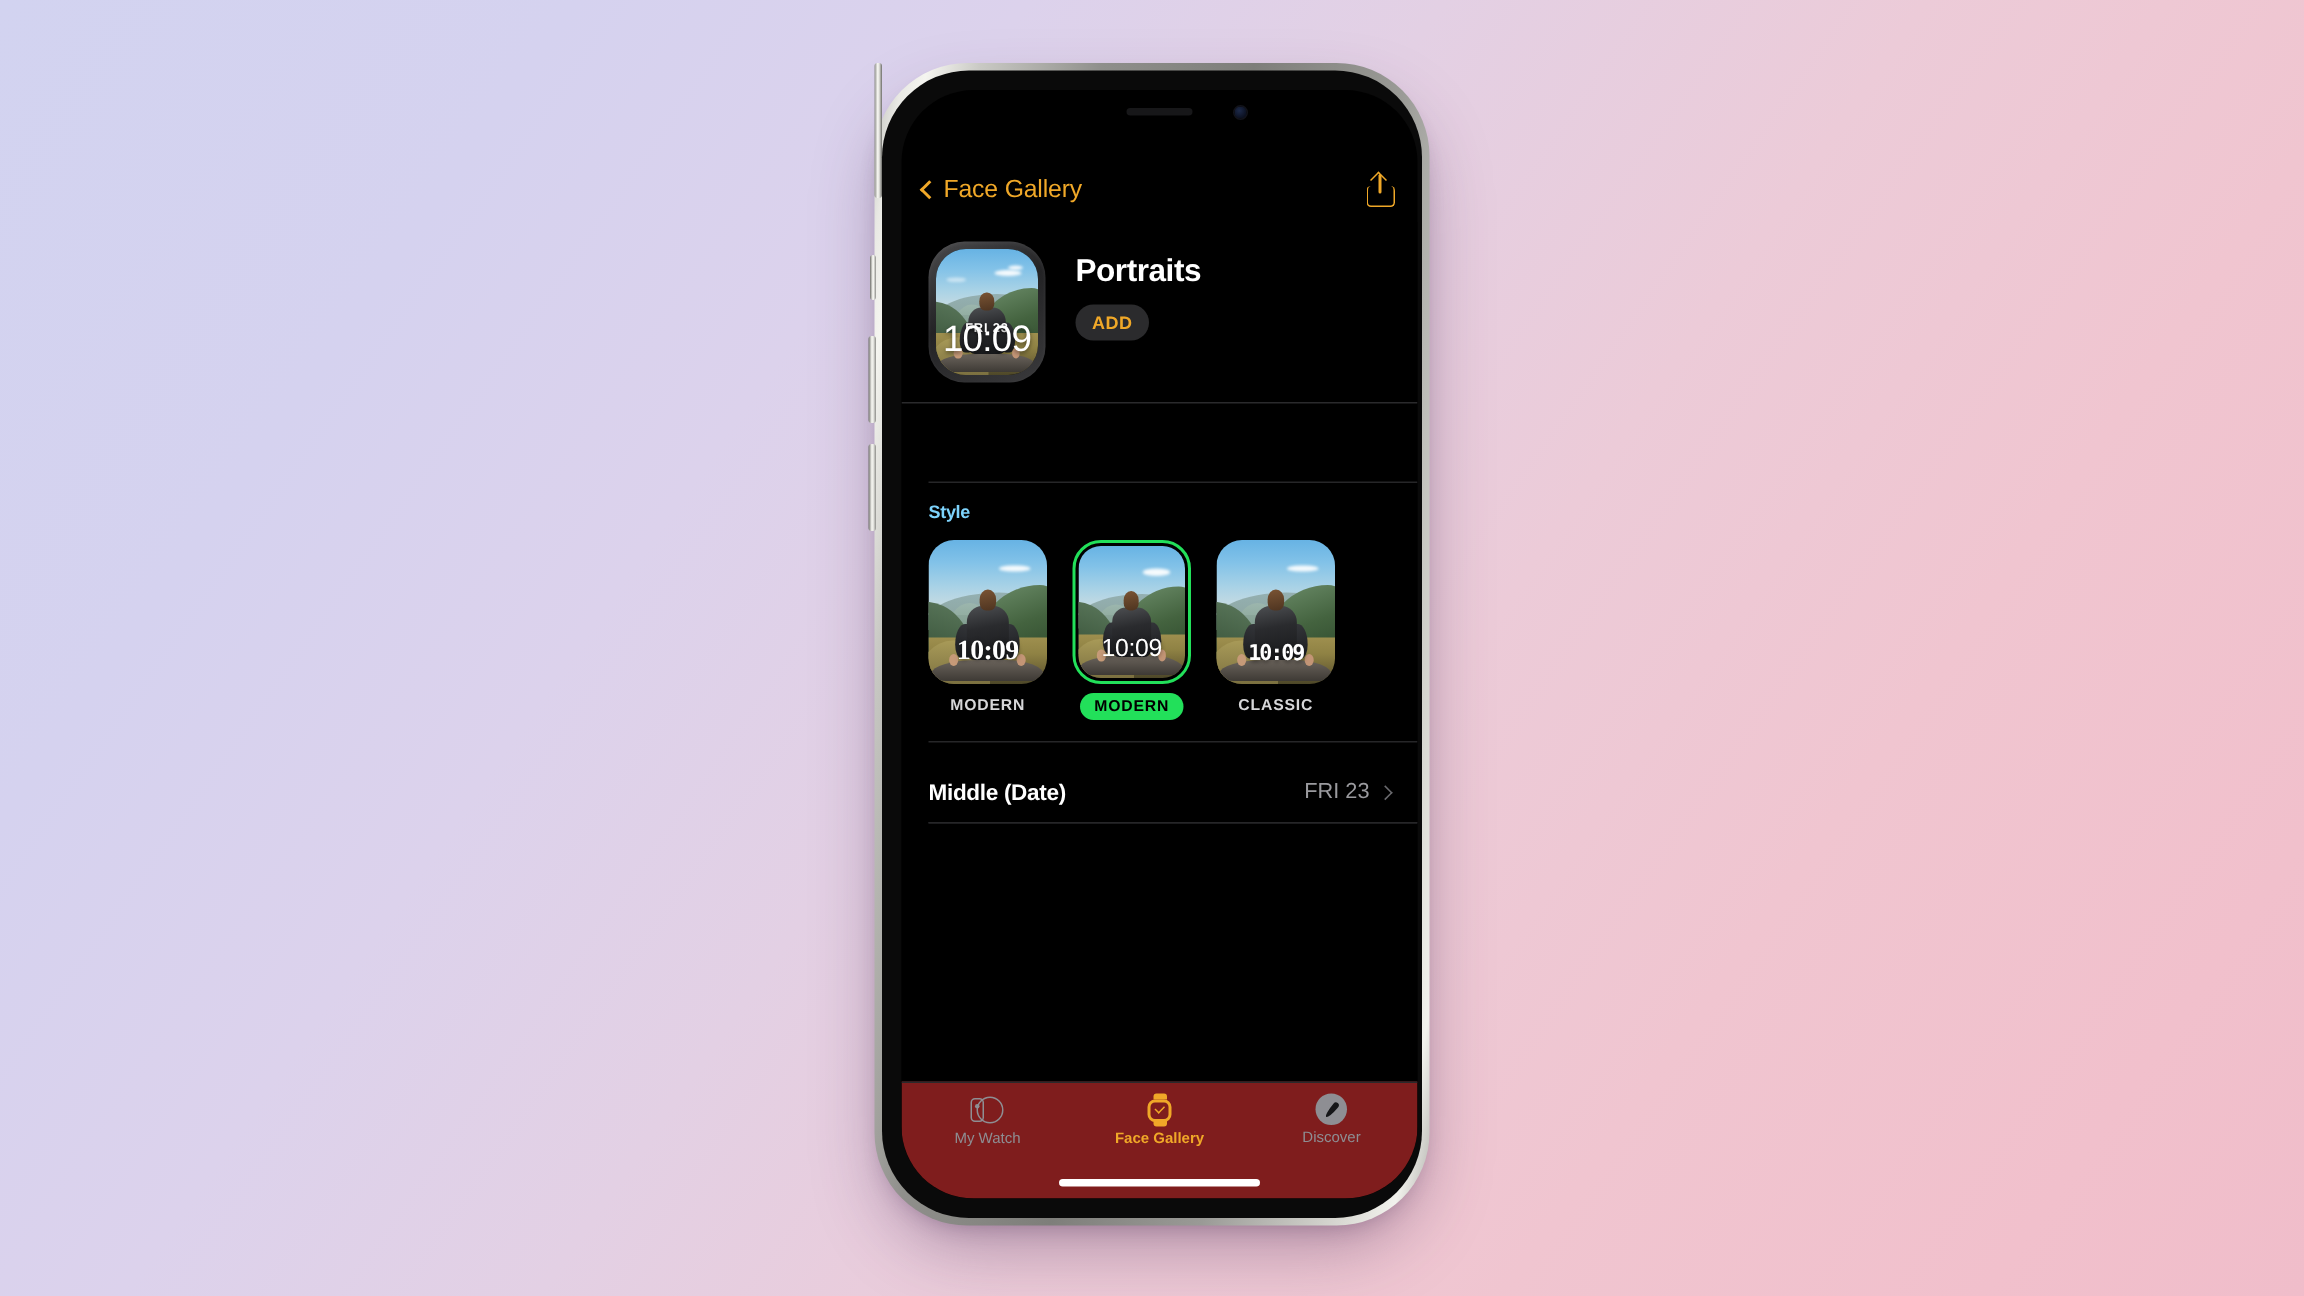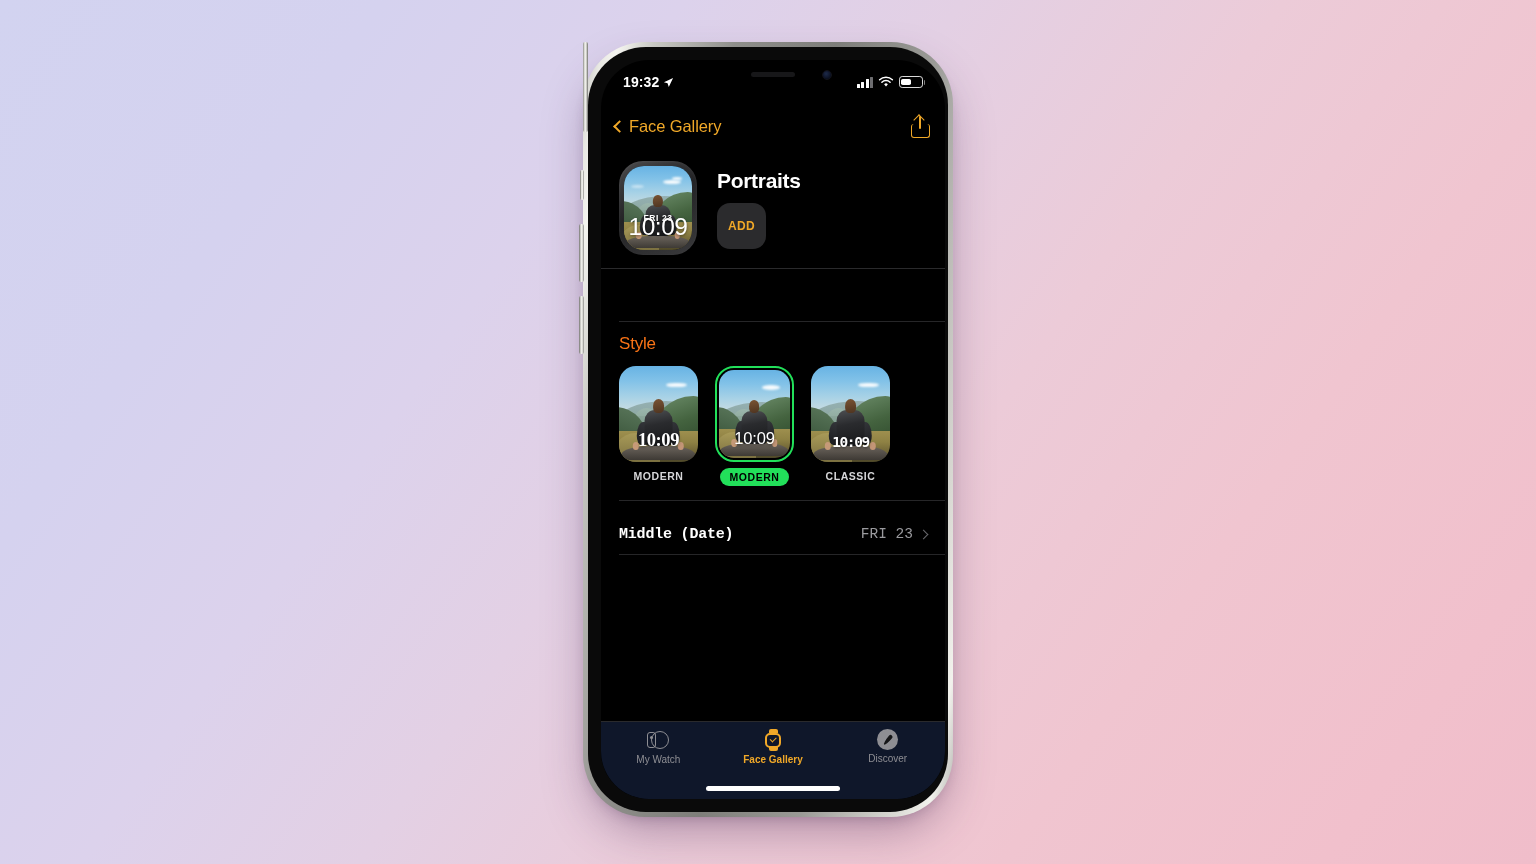--- a/index.html
+++ b/index.html
@@ -115,21 +115,21 @@
     padding:5px; box-shadow:0 1px 3px rgba(255,255,255,.07) inset;
     position:relative;
   }
   .watch-screen{ width:100%; height:100%; border-radius:20px; overflow:hidden; position:relative; background:#000; }
   .hero-txt{ margin-left:20px; padding-top:8px; }
   .hero-title{ color:#fff; font-size:21px; font-weight:700; letter-spacing:-.3px; }
   .add-btn{
     margin-top:10px; display:inline-block;
     background:#2b2b2d; color:#f0a828;
     font-size:12px; font-weight:600; letter-spacing:.3px;
-    padding:16px 11px; border-radius:13px; cursor:pointer;
+    padding:5px 11px; border-radius:13px; cursor:pointer;
   }
 
   
   .scene{ position:absolute; inset:0; overflow:hidden; }
   .sky{ position:absolute; left:0; top:0; width:100%; height:52%;
         background:linear-gradient(180deg,#67b3e4 0%,#82c2e8 30%,#a8d2e6 62%,#c6dbe2 88%,#cfdad6 100%); }
   .cloud{ position:absolute; background:rgba(255,255,255,.92); border-radius:50%; filter:blur(1.1px); }
   .hill-far{ position:absolute; left:-6%; top:36%; width:115%; height:26%;
         background:linear-gradient(180deg,#8fa9a8,#7b9992); border-radius:60% 45% 0 0 / 100% 85% 0 0; opacity:.85; }
   .hill-rightbig{ position:absolute; right:-18%; top:31%; width:78%; height:46%;
@@ -170,21 +170,21 @@
     color:#fff; font-size:24.5px; font-weight:500; letter-spacing:-.5px;
     text-shadow:0 1px 3px rgba(0,0,0,.5); white-space:nowrap; line-height:1;
   }
 
   
   .divider-full{ height:.6px; background:#2a2a2c; margin-top:13px; }
   .divider-inset{ height:.6px; background:#262628; margin-left:18px; }
 
   
   .sec-gap{ height:52px; }
-  .sec-title{ color:#f97316; font-size:17px; font-weight:400; letter-spacing:-.2px; padding:13px 0 0 18px; }
+  .sec-title{ color:#7dd3fc; font-size:12px; font-weight:700; letter-spacing:-.2px; padding:13px 0 0 18px; }
   .styles{ display:flex; gap:17px; padding:12px 0 0 18px; }
   .style-col{ width:79px; display:flex; flex-direction:column; align-items:center; cursor:pointer; }
   .style-thumb-wrap{ position:relative; width:79px; height:96px; display:flex; align-items:center; justify-content:center; }
   .style-thumb{ width:79px; height:96px; border-radius:17px; overflow:hidden; position:relative; background:#000; }
   .style-col.sel .style-thumb{ width:71px; height:88px; border-radius:15px; }
   .sel-ring{ position:absolute; left:0; top:0; width:79px; height:96px; border:2.6px solid #22e05a; border-radius:19px; }
   .st-time{
     position:absolute; left:50%; transform:translateX(-50%); bottom:13%;
     color:#fff; white-space:nowrap; line-height:1;
     text-shadow:0 1px 3px rgba(0,0,0,.5);
@@ -193,31 +193,31 @@
   .st-modern { font-family:"Liberation Sans", sans-serif; font-size:16.5px; font-weight:400; letter-spacing:-.2px; }
   .st-rounded{ font-family:"DejaVu Sans Mono", monospace; font-size:14.5px; font-weight:700; letter-spacing:-1.4px; }
   .style-label{ margin-top:8px; color:#d6d6d8; font-size:10.5px; font-weight:600; letter-spacing:.55px; }
   .style-label.badge{ background:#22e05a; color:#000; font-weight:700; padding:3px 10px; border-radius:9px; margin-top:6px; }
 
   
   .comp-wrap{ padding-top:14px; }
   .comp-title{ color:#fff; font-size:16.5px; font-weight:700; letter-spacing:-.2px; padding:0 0 2px 18px; }
   .comp-row{
     display:flex; align-items:center; justify-content:space-between;
-    padding:11px 18px 11px 18px; cursor:pointer;font-family:Liberation Mono, monospace;
+    padding:11px 18px 11px 18px; cursor:pointer;
   }
   .comp-label{ color:#fff; font-size:15px; font-weight:700; letter-spacing:-.2px; }
   .comp-right{ display:flex; align-items:center; gap:7px; }
   .comp-val{ color:#9a9a9e; font-size:14.5px; }
   .chev-r{ width:7px; height:7px; border-right:1.7px solid #6a6a6e; border-top:1.7px solid #6a6a6e; transform:rotate(45deg); }
 
   
   .tabbar{
     position:absolute; left:0; bottom:0; width:100%; height:78px;
-    background:#0f172a; border-top:.6px solid #2a2a2c;
+    background:#7f1d1d; border-top:.6px solid #2a2a2c;
     display:flex; align-items:flex-start; padding-top:7px;
   }
   .tab{ flex:1; display:flex; flex-direction:column; align-items:center; gap:3px; cursor:pointer; }
   .tab-label{ font-size:10px; font-weight:400; color:#8e8e93; }
   .tab.active .tab-label{ color:#f0a828; font-weight:700; }
   .ic-mywatch{ width:22px; height:22px; position:relative; }
   .ic-mywatch .mw-case{ position:absolute; left:0; top:3px; width:9px; height:16px; border:1.6px solid #8e8e93; border-radius:3px; }
   .ic-mywatch .mw-crown{ position:absolute; left:2.5px; top:7px; width:3px; height:3px; background:#8e8e93; border-radius:50%; }
   .ic-mywatch .mw-circle{ position:absolute; right:0; top:2px; width:18px; height:18px; border:1.6px solid #8e8e93; border-radius:50%; }
   .ic-facegal{ width:22px; height:22px; position:relative; }
@@ -249,44 +249,20 @@
     <div class="btn-pwr"></div>
 
     <div class="phone-inner">
       <div class="screen">
 
         <div class="notch">
           <div class="notch-speaker"></div>
           <div class="notch-cam"></div>
         </div>
 
-        <div class="statusbar">
-          <div class="sb-time">
-            <span>19:32</span>
-            <svg class="sb-loc" width="11" height="11" viewBox="0 0 12 12">
-              <path d="M11 1 L1 5.6 L5 6.9 L6.3 11 Z" fill="#fff"></path>
-            </svg>
-          </div>
-          <div class="sb-right">
-            <div class="bars">
-                <i></i>
-                <i></i>
-                <i></i>
-                <i></i>
-              </div>
-            <svg width="16" height="12" viewBox="0 0 16 12">
-              <path d="M8 10.4 L6.1 8.3 A2.7 2.7 0 0 1 9.9 8.3 Z" fill="#fff"></path>
-              <path d="M3.9 6.2 A5.9 5.9 0 0 1 12.1 6.2" stroke="#fff" stroke-width="1.5" fill="none" stroke-linecap="round"></path>
-              <path d="M1.6 3.7 A9.3 9.3 0 0 1 14.4 3.7" stroke="#fff" stroke-width="1.5" fill="none" stroke-linecap="round"></path>
-            </svg>
-            <div class="batt">
-                <div class="batt-fill"></div>
-              </div>
-          </div>
-        </div>
 
         <div class="navbar">
           <div class="nav-back">
             <span class="chev-l"></span>
             <span class="nav-back-label">Face Gallery</span>
           </div>
           <div class="share-ic">
             <span class="share-box"></span>
             <span class="share-arrow"></span>
             <span class="share-head"></span>

